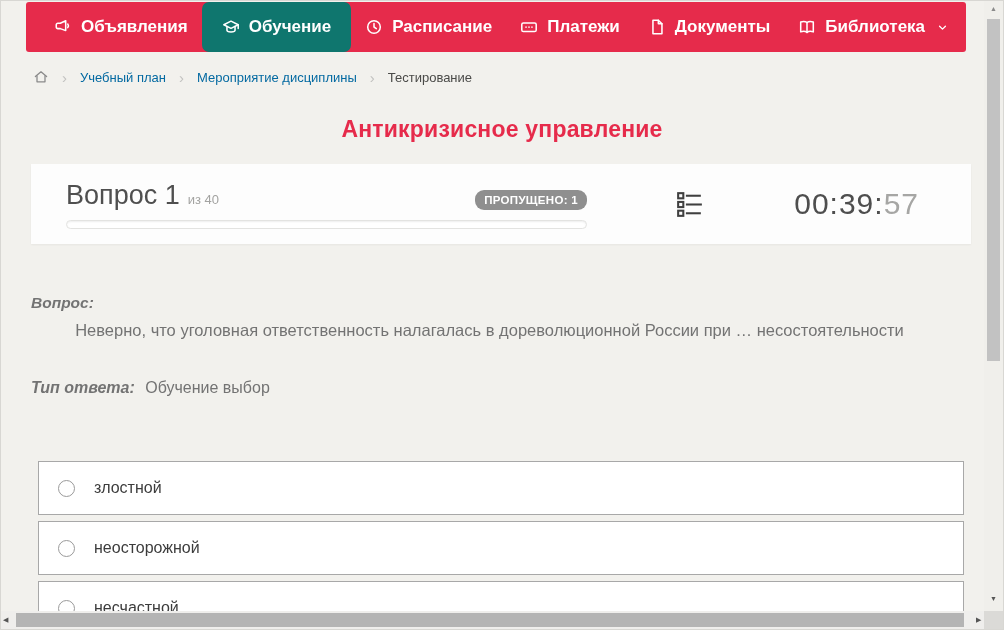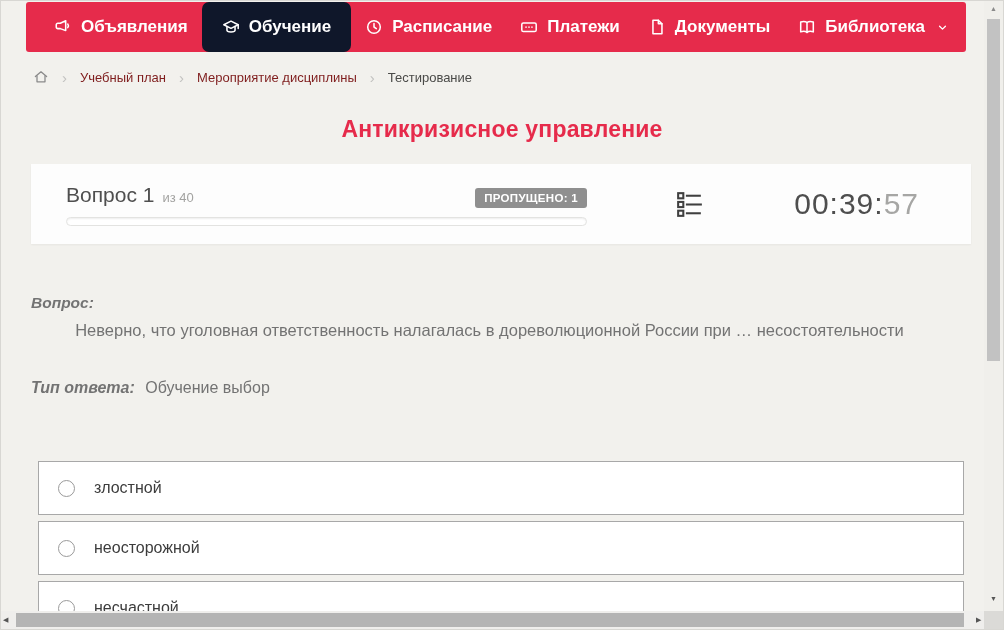--- a/index.html
+++ b/index.html
@@ -12,54 +12,54 @@
     margin:1px 20px 0 25px; width:940px; height:50px;
     background:#e62b4b; border-radius:3px;
     display:flex; align-items:stretch; justify-content:space-between;
     padding:0 14px; color:#fff;
   }
   .nav-item {
     display:flex; align-items:center; gap:9px; padding:16px 14px;
     font-size:17px; font-weight:bold; color:#fff; text-decoration:none;
     cursor:pointer; white-space:nowrap;
   }
-  .nav-item.active { background:#0f172a; border-radius:7px; padding:0 20px; }
+  .nav-item.active { background:#0f766e; border-radius:7px; padding:0 20px; }
   .nicon { display:flex; align-items:center; }
   .nav-caret { display:flex; align-items:center; margin-left:2px; }
 
   
   .breadcrumb {
     display:flex; align-items:center; gap:13px;
     margin:12px 0 0 32px; height:26px; font-size:13px;
   }
   .bc-home { color:#8a8a8a; display:flex; align-items:center; cursor:pointer; }
   .bc-sep { color:#c2c2c0; font-size:15px; line-height:1; }
-  .bc-link { color:#7f1d1d; text-decoration:none; cursor:pointer; }
+  .bc-link { color:#0369a1; text-decoration:none; cursor:pointer; }
   .bc-current { color:#4a4a48; }
 
   
   .page-title {
     margin-top:26px; text-align:center;
     color:#e62b4b; font-size:23px; font-weight:bold; letter-spacing:0.2px;
   }
 
   
   .quiz-panel {
     margin:21px 15px 0 30px; width:940px; height:80px;
     background:#fdfdfd; box-shadow:0 1px 2px rgba(0,0,0,0.05);
     display:flex; align-items:center; padding:0 20px 0 35px;
   }
   .qp-left { width:521px; }
   .qp-head { display:flex; align-items:baseline; }
-  .q-num { font-size:21px; color:#4f4f4f; }
+  .q-num { font-size:27px; color:#4f4f4f; }
   .q-total { font-size:13px; color:#a3a3a1; margin-left:8px; }
   .skip-badge {
     margin-left:auto; background:#8f8f8f; color:#fff;
     font-size:11.5px; font-weight:bold; letter-spacing:0.3px;
-    padding:4px 9px; border-radius:3px;
+    padding:4px 9px; border-radius:9px;
   }
   .progress-track {
     margin-top:9px; height:9px; border-radius:5px;
     background:#ffffff; border:1px solid #e3e3e1;
     box-shadow:inset 0 1px 2px rgba(0,0,0,0.07);
     position:relative; overflow:hidden; cursor:pointer;
   }
   .progress-fill { position:absolute; left:0; top:0; bottom:0; width:0; background:#e62b4b; border-radius:5px; }
   .qp-listicon { margin-left:86px; color:#3f3f3f; display:flex; cursor:pointer; }
   .qp-timer {

